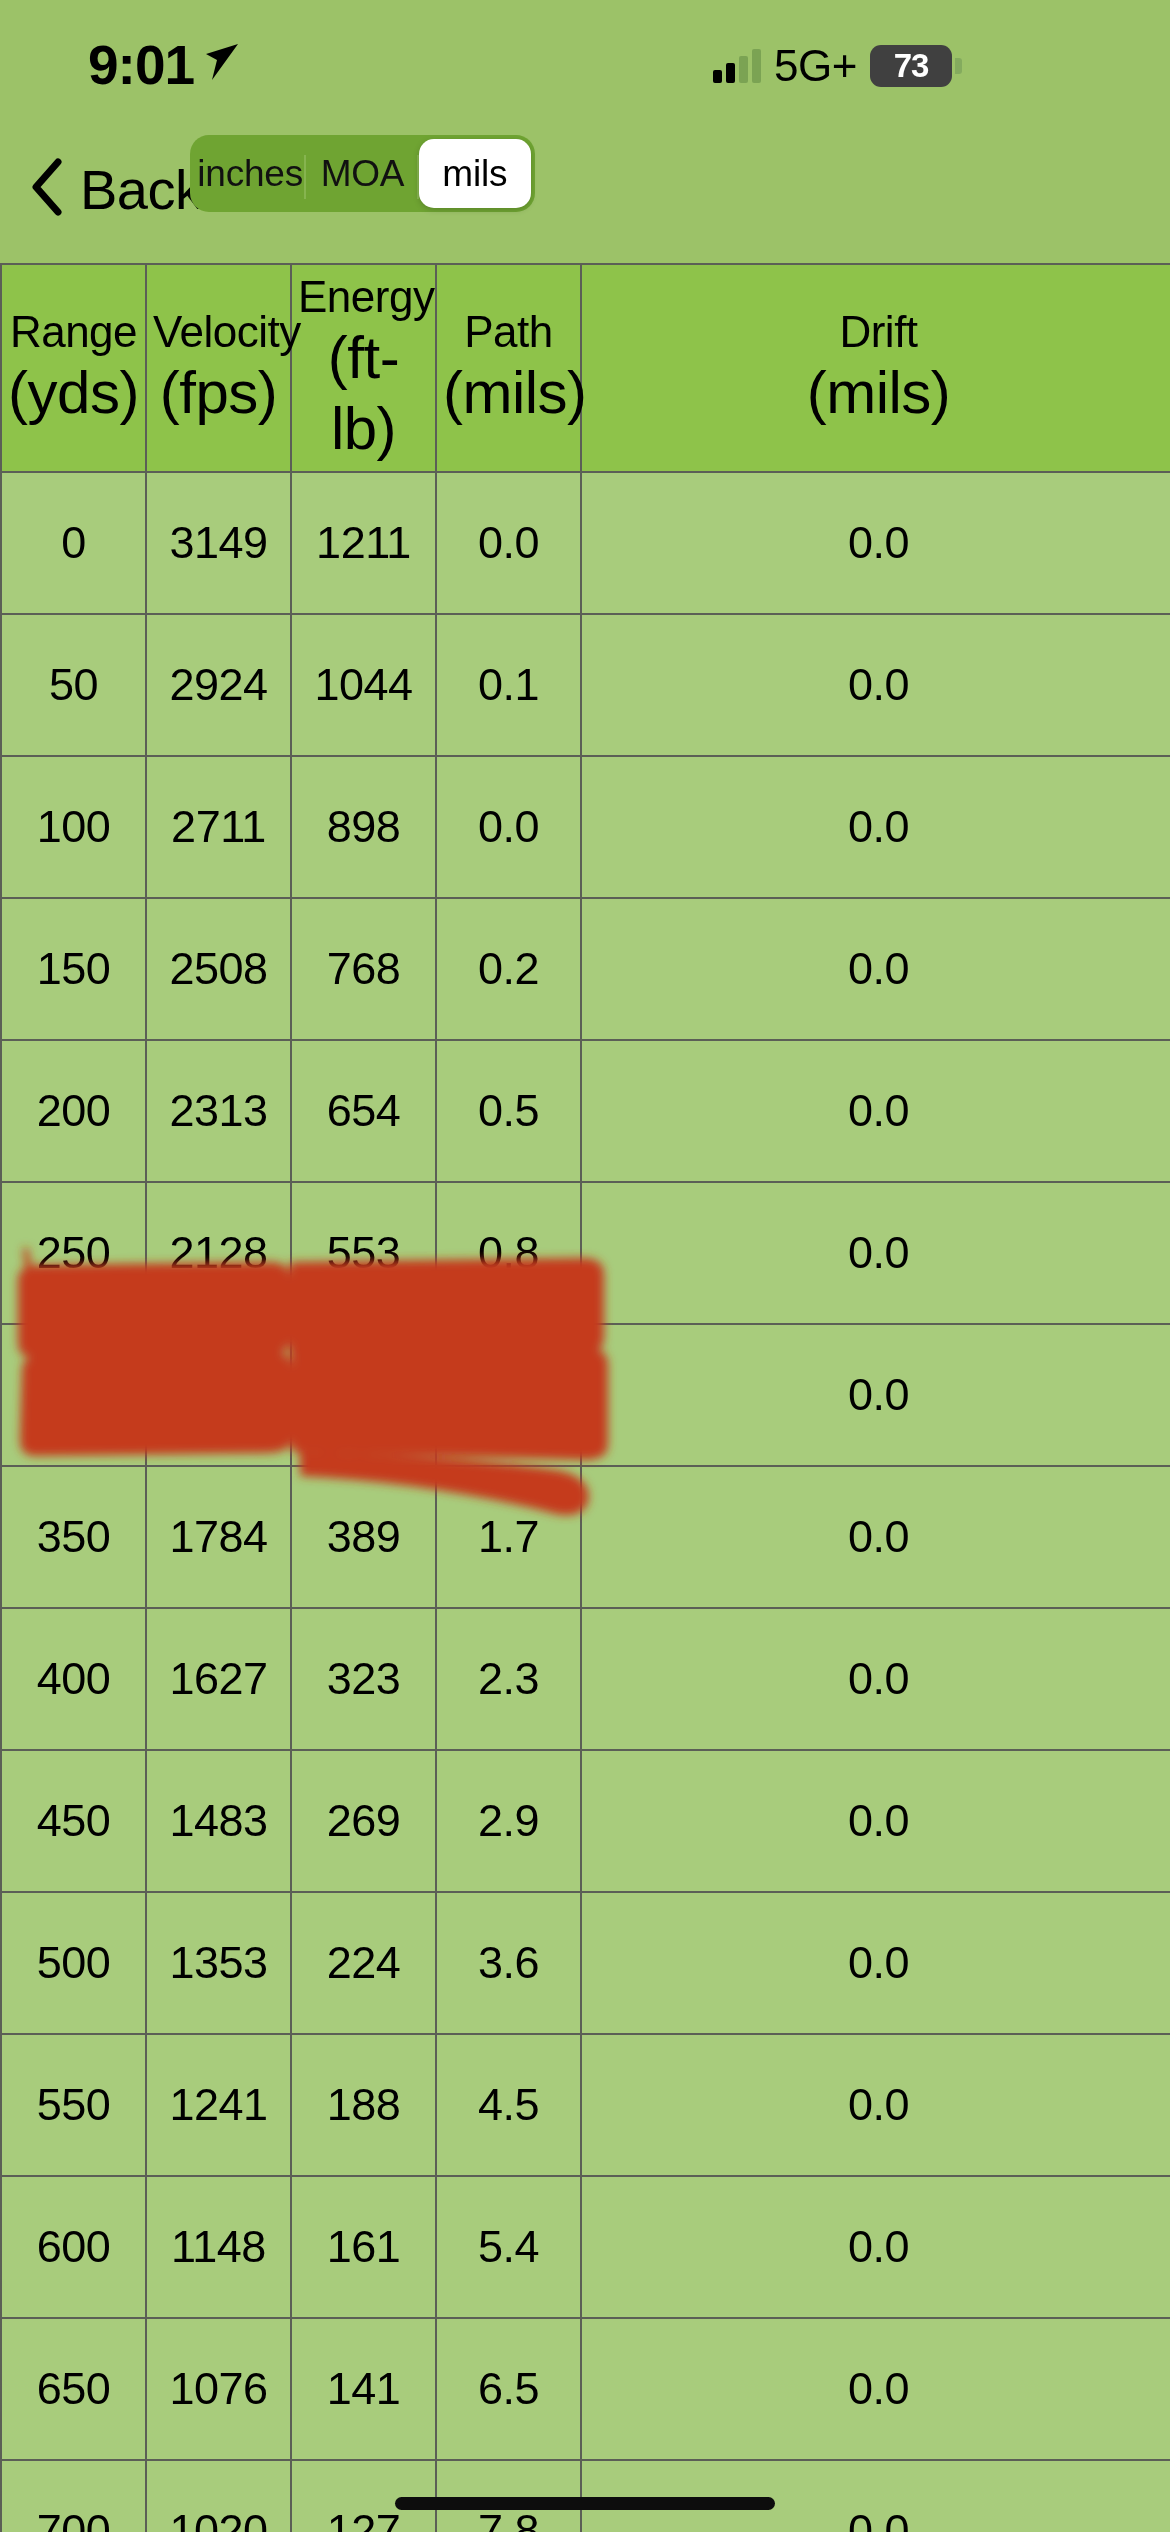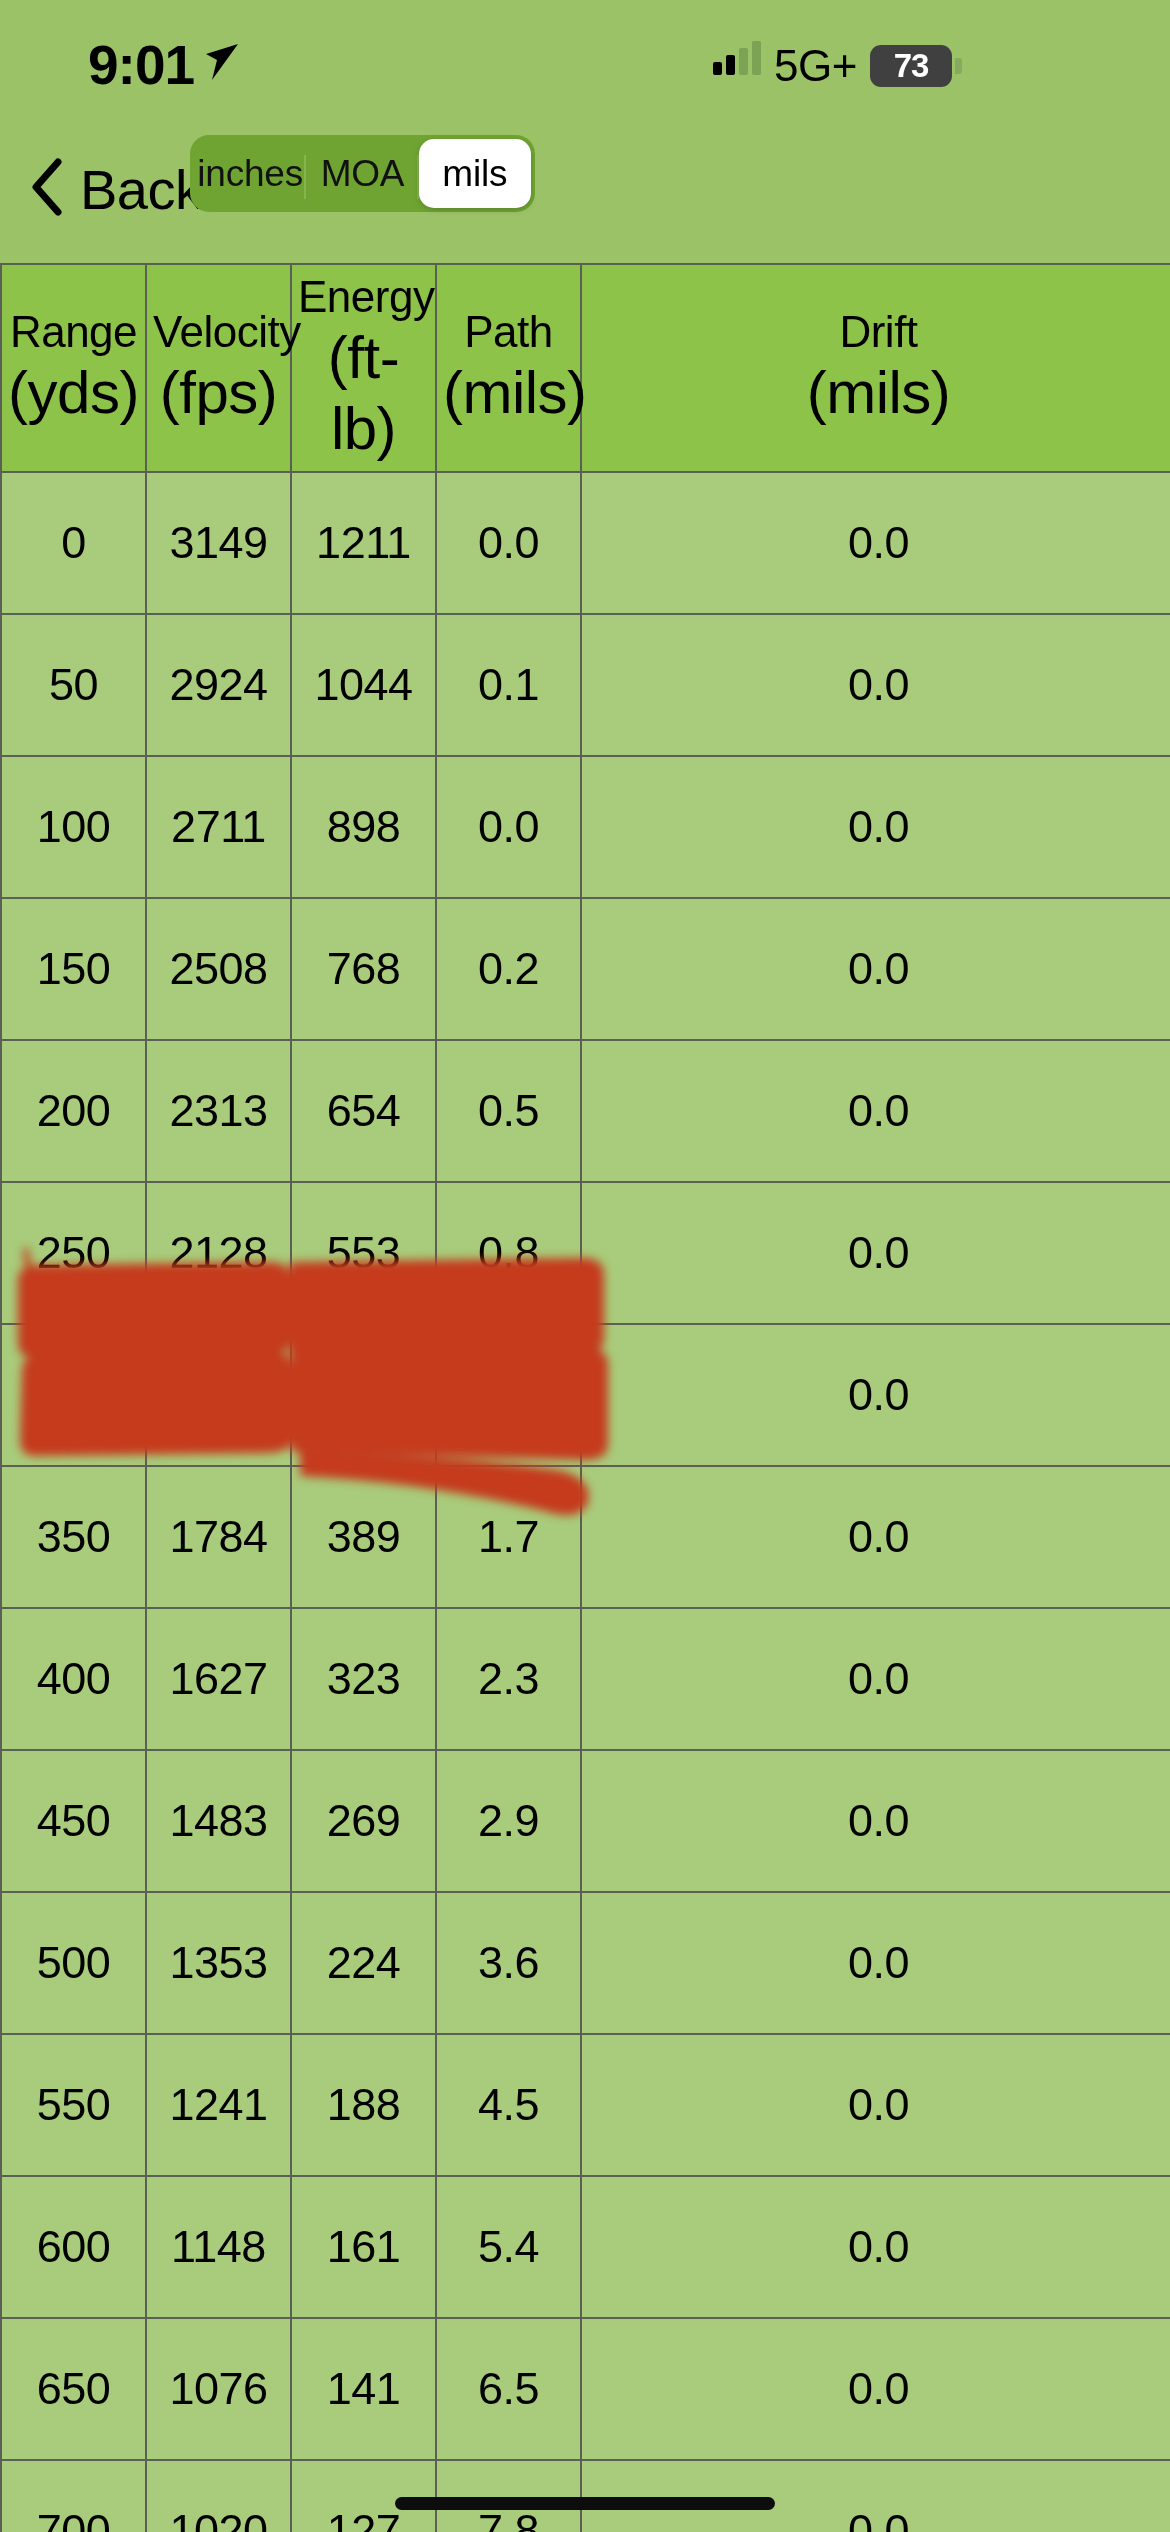--- a/index.html
+++ b/index.html
@@ -22,21 +22,21 @@
     width:1040px; height:115px;
     display:flex; align-items:center; justify-content:space-between;
     padding:16px 78px 0 88px;
   }
   .status-left { display:flex; align-items:center; gap:6px; }
   .status-time {
     font-size:55px; font-weight:600; color:#000;
     letter-spacing:-1px; line-height:1;
   }
   .loc-arrow { display:block; margin-left:4px; margin-top:-4px; }
-  .status-right { display:flex; gap:13px; }
+  .status-right { display:flex; align-items:center; gap:13px; }
   .sig-bars { display:flex; align-items:flex-end; gap:4px; height:34px; }
   .sig-bars i { display:block; width:9px; border-radius:2px; background:#000; }
   .sig-bars i:nth-child(1){ height:13px; }
   .sig-bars i:nth-child(2){ height:20px; }
   .sig-bars i:nth-child(3){ height:27px; background:#7ba353; }
   .sig-bars i:nth-child(4){ height:34px; background:#7ba353; }
   .net-label { font-size:44px; font-weight:500; color:#000; letter-spacing:-0.5px; }
   .battery { position:relative; display:flex; align-items:center; }
   .batt-body {
     width:82px; height:42px; border-radius:11px;

